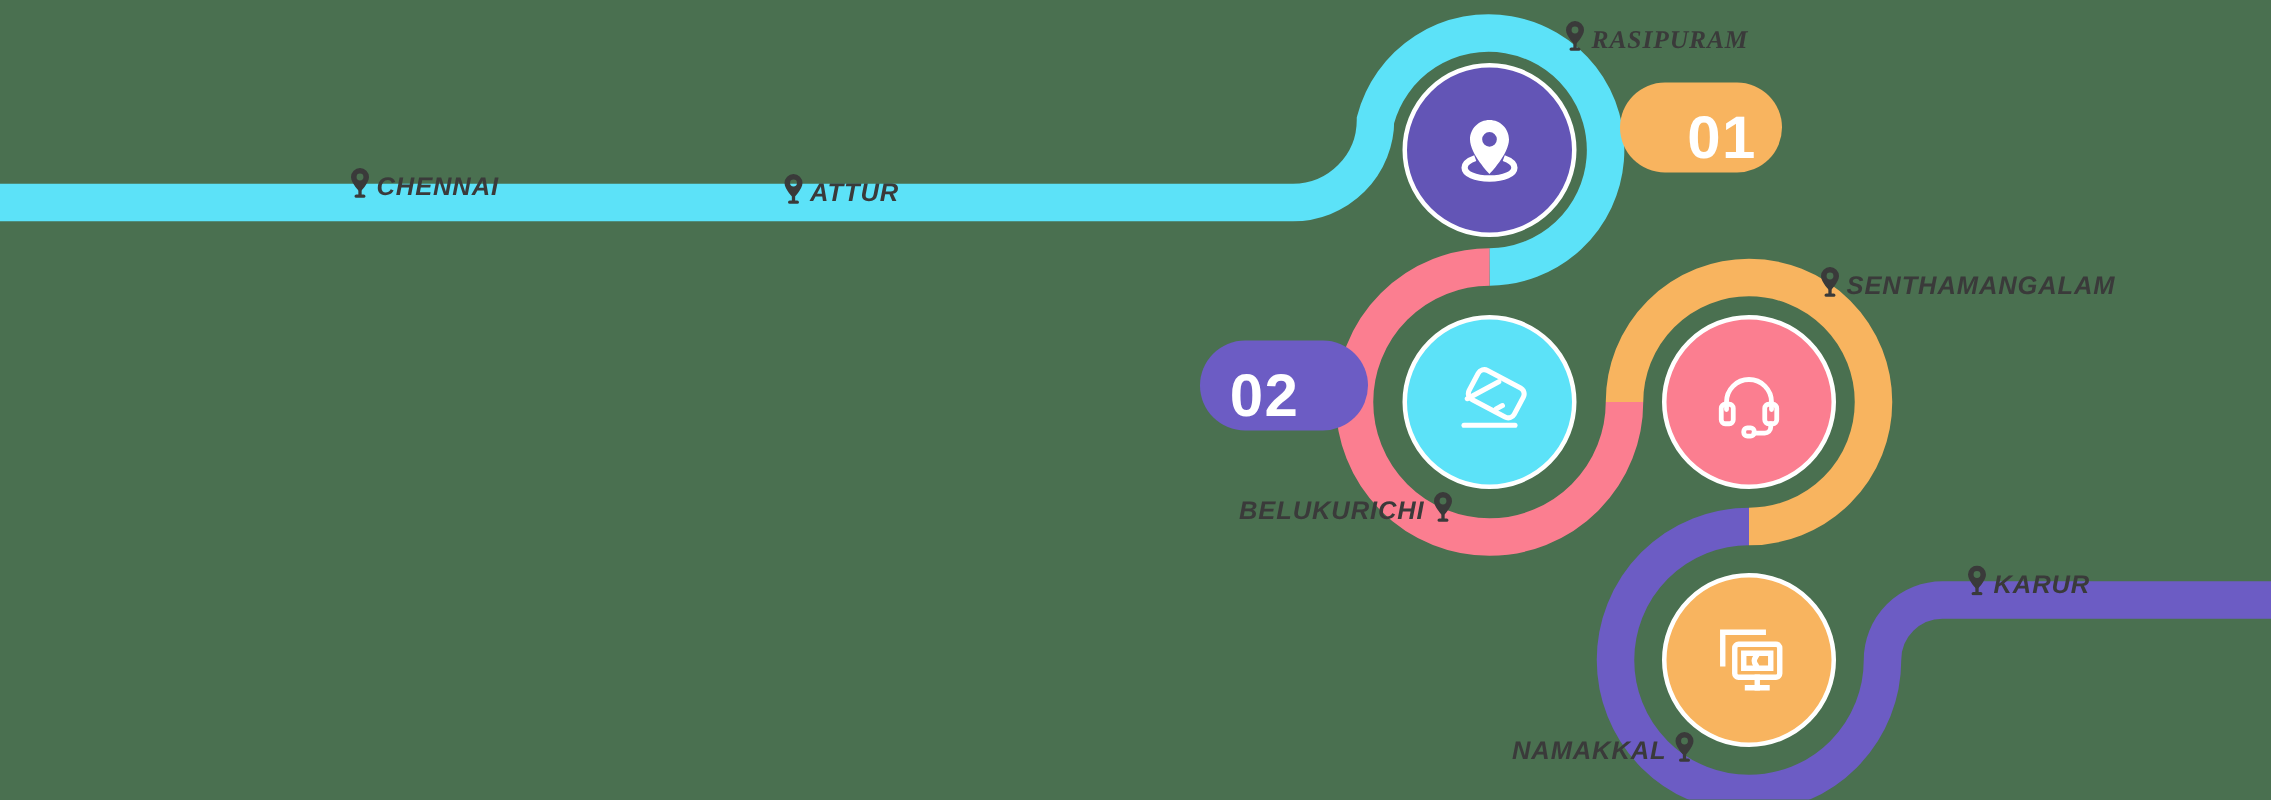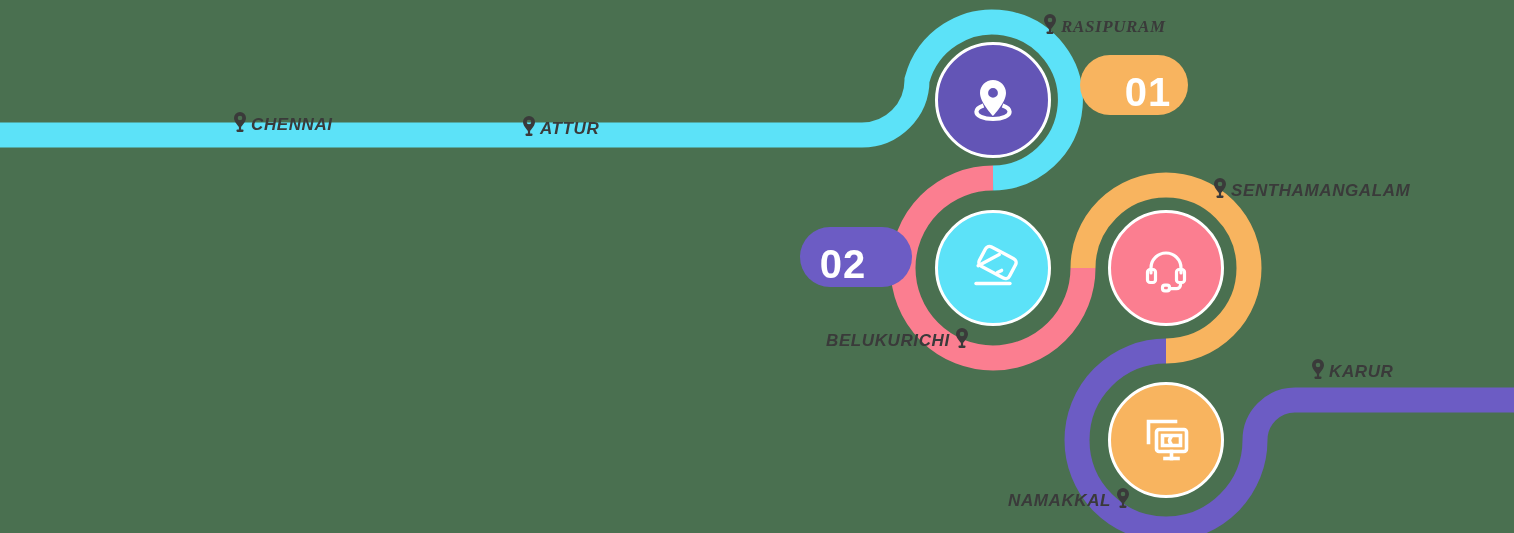--- a/index.html
+++ b/index.html
@@ -68,21 +68,21 @@
   .city.rtl{flex-direction:row-reverse;}
   .city .pin{flex:none;}
   .city.ltr .pin{margin-right:3px;}
   .city.rtl .pin{margin-left:4px;}
 
   #city-chennai{left:232px;top:100px;margin-top:12px;}
   #city-attur{left:521px;top:116px;}
   #city-rasipuram{left:1042px;top:14px;font-family:Liberation Serif, serif;}
   #city-senthamangalam{left:1212px;top:178px;}
   #city-belukurichi{left:826px;top:328px;}
-  #city-karur{left:1310px;top:359px;}
+  #city-karur{left:1310px;top:377px;}
   #city-namakkal{left:1008px;top:488px;}
 </style>
 </head>
 <body style="background: rgb(74, 112, 80);">
 
 <div id="stage">
 
   <svg id="roadmap" viewBox="0 0 1514 533">
     <defs>
 

